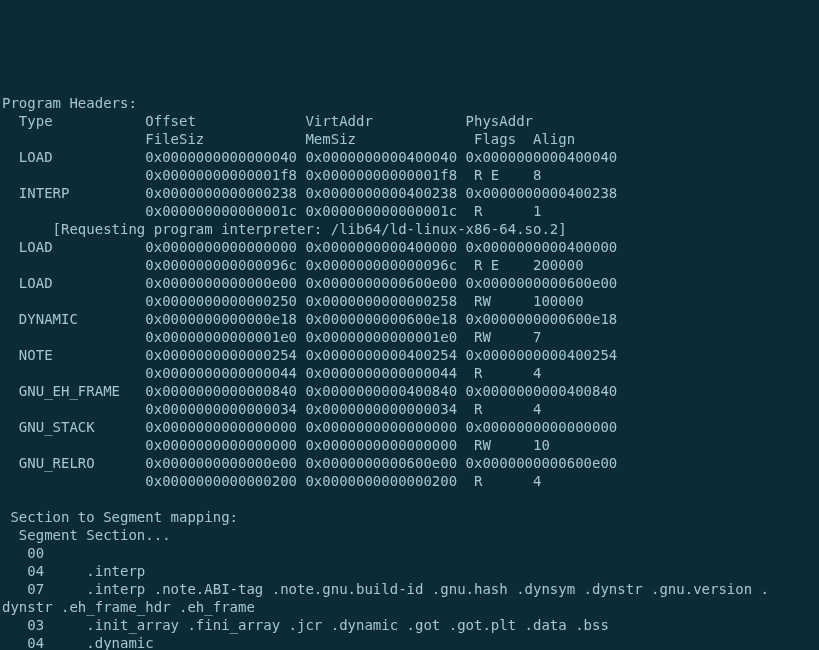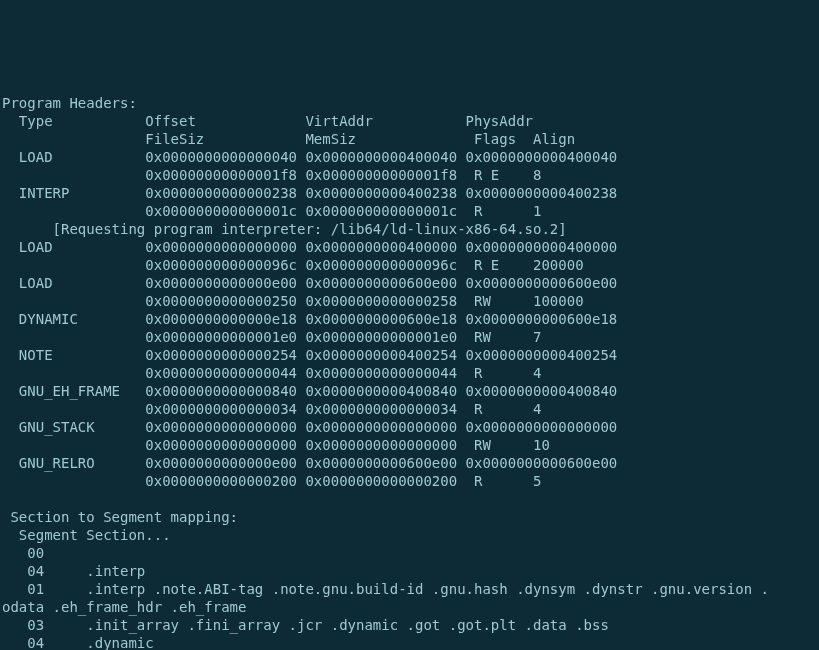--- a/index.html
+++ b/index.html
@@ -38,28 +38,28 @@
 <span>                 0x0000000000000250 0x0000000000000258  RW     100000</span>
 <span>  DYNAMIC        0x0000000000000e18 0x0000000000600e18 0x0000000000600e18</span>
 <span>                 0x00000000000001e0 0x00000000000001e0  RW     7</span>
 <span>  NOTE           0x0000000000000254 0x0000000000400254 0x0000000000400254</span>
 <span>                 0x0000000000000044 0x0000000000000044  R      4</span>
 <span>  GNU_EH_FRAME   0x0000000000000840 0x0000000000400840 0x0000000000400840</span>
 <span>                 0x0000000000000034 0x0000000000000034  R      4</span>
 <span>  GNU_STACK      0x0000000000000000 0x0000000000000000 0x0000000000000000</span>
 <span>                 0x0000000000000000 0x0000000000000000  RW     10</span>
 <span>  GNU_RELRO      0x0000000000000e00 0x0000000000600e00 0x0000000000600e00</span>
-<span>                 0x0000000000000200 0x0000000000000200  R      5</span>
+<span>                 0x0000000000000200 0x0000000000000200  R      4</span>
 <span></span>
 <span> Section to Segment mapping:</span>
 <span>  Segment Section...</span>
 <span>   00     </span>
 <span>   04     .interp </span>
-<span>   01     .interp .note.ABI-tag .note.gnu.build-id .gnu.hash .dynsym .dynstr .gnu.version .</span>
-<span>odata .eh_frame_hdr .eh_frame </span>
+<span>   07     .interp .note.ABI-tag .note.gnu.build-id .gnu.hash .dynsym .dynstr .gnu.version .</span>
+<span>dynstr .eh_frame_hdr .eh_frame </span>
 <span>   03     .init_array .fini_array .jcr .dynamic .got .got.plt .data .bss </span>
 <span>   04     .dynamic </span>
 
 
 
 </div>
 
 
 
 

